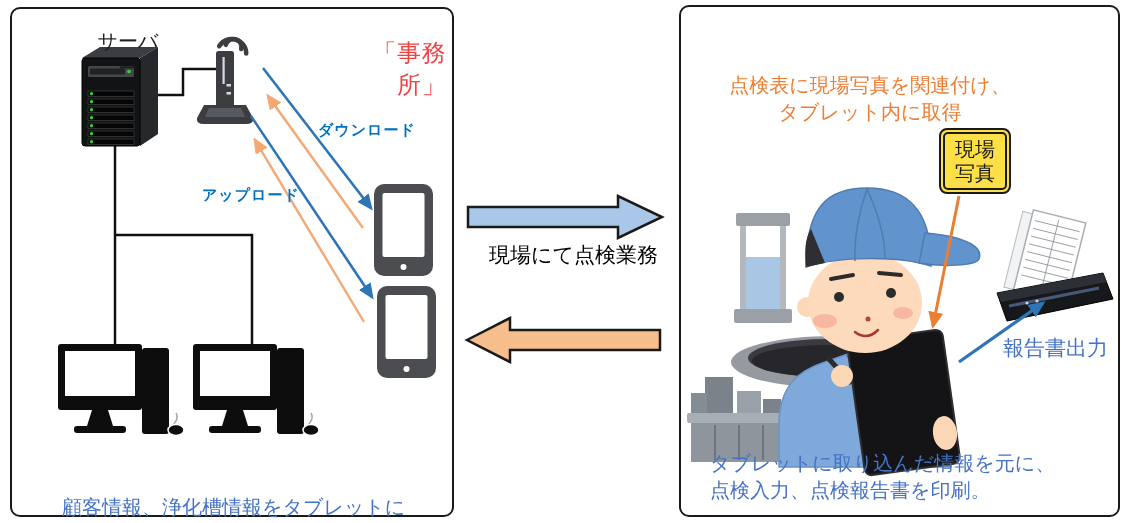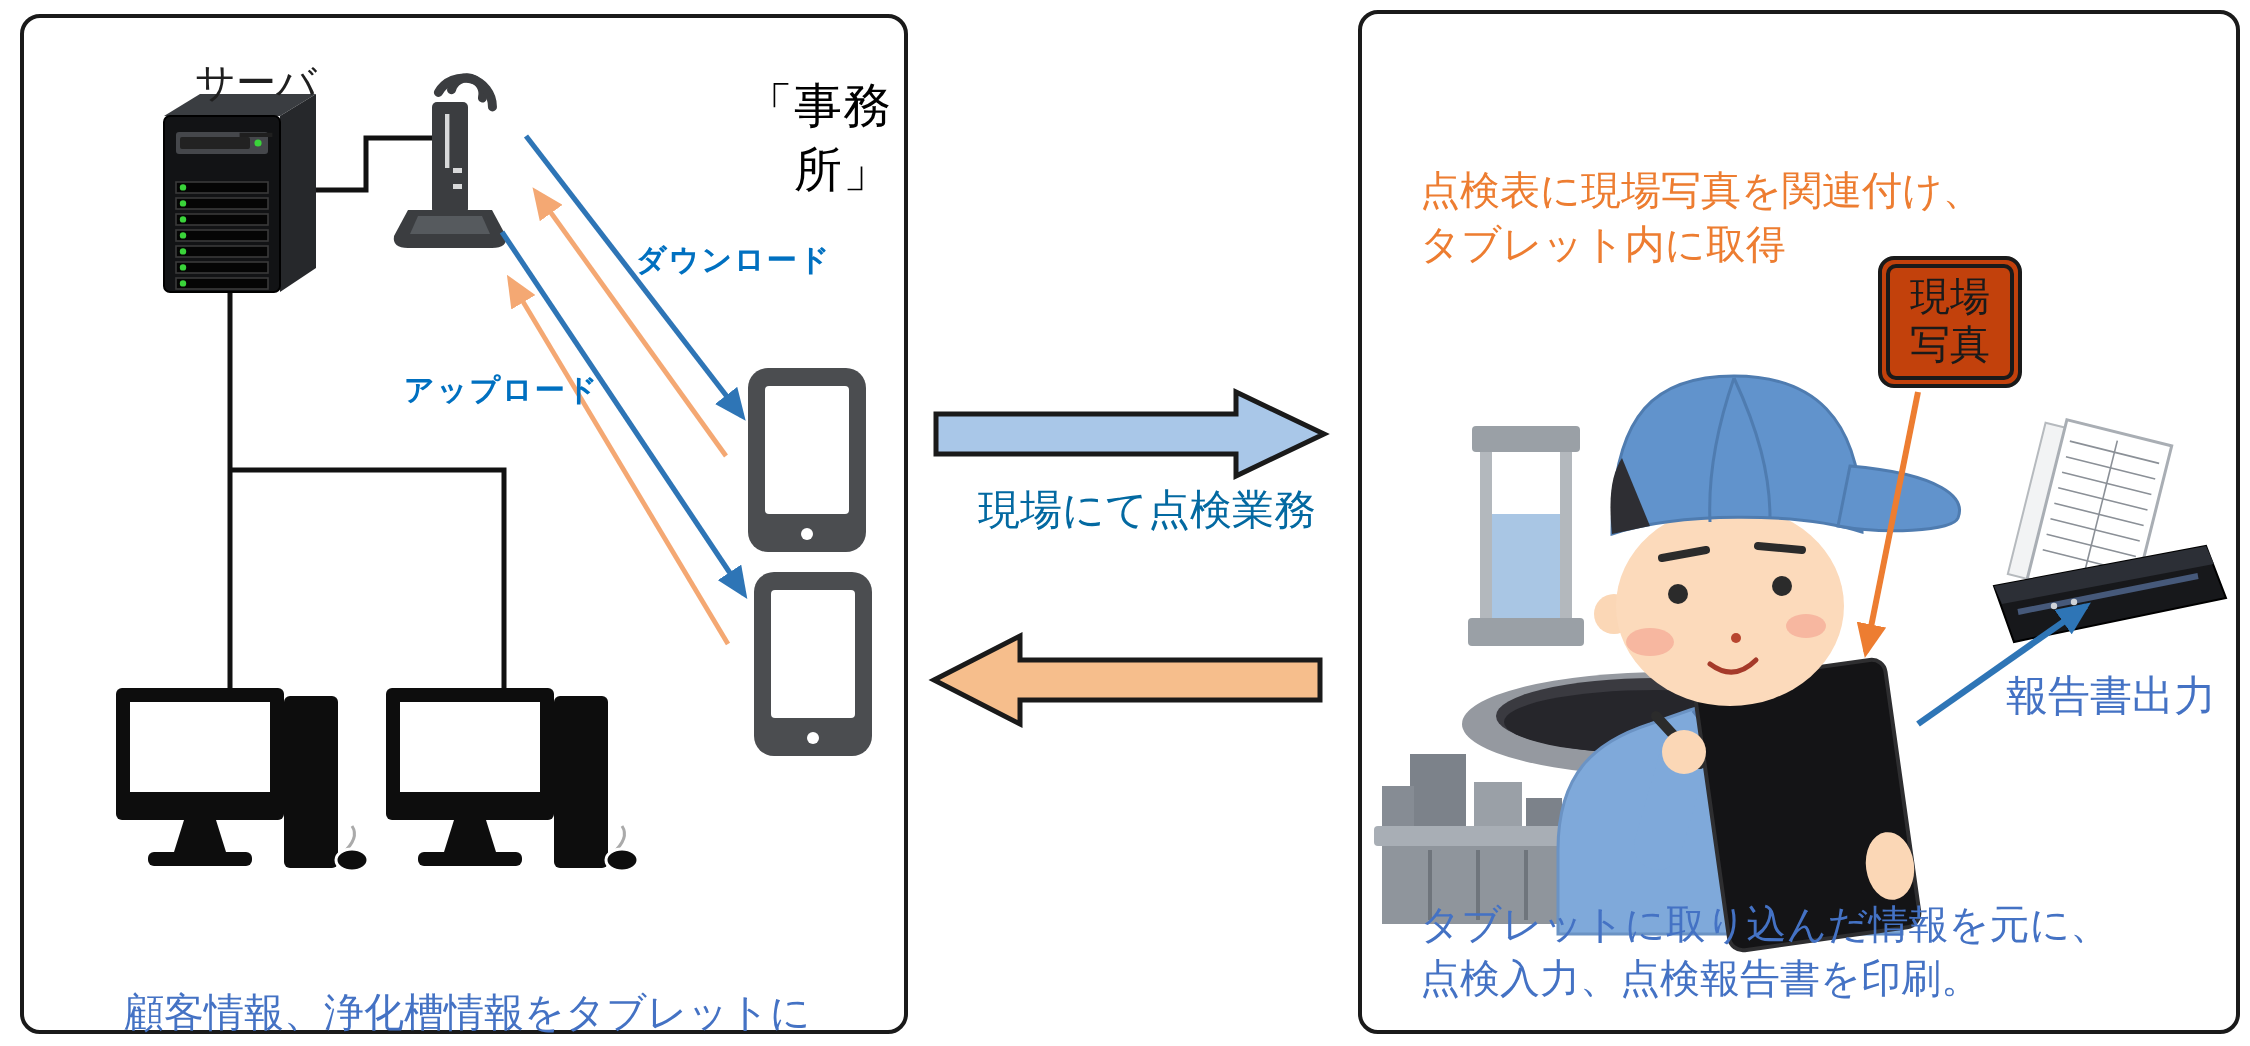--- a/index.html
+++ b/index.html
@@ -3,25 +3,25 @@
 <meta charset="utf-8">
 <style>
   html,body{margin:0;padding:0;background:#fff;}
   #stage{position:relative;width:1125px;height:523px;background:#fff;overflow:hidden;
          font-family:Liberation Serif, serif;}
   .abs{position:absolute;}
   .panel{position:absolute;border:2.5px solid #1a1a1a;border-radius:10px;background:#fff;}
   .preline{white-space:pre-line;}
   .cap-blue{color:#4472C4;}
   .cap-orange{color:#ED7D31;}
-  .cap-black{color:#0369a1;}
-  .panel-title{font-size:24px;color:#000000;text-align:right;letter-spacing:0.5px;}
+  .cap-black{color:#000000;}
+  .panel-title{font-size:24px;color:#ef4444;text-align:right;letter-spacing:0.5px;}
   .small-blue{font-size:15px;color:#0070C0;font-weight:bold;letter-spacing:1px;}
   .caption{font-size:20px;line-height:27px;}
-  .photo-box{position:absolute;border:2.5px solid #1a1a1a;border-radius:8px;padding:2px;background:#c2410c;}
+  .photo-box{position:absolute;border:2.5px solid #1a1a1a;border-radius:8px;padding:2px;background:#fde047;}
   .photo-box-inner{border:2px solid #1a1a1a;border-radius:5px;padding:3px 10px;
      font-size:20px;line-height:24px;color:#1a1a1a;text-align:center;white-space:pre-line;}
   svg{position:absolute;overflow:visible;}
 </style>
 </head>
 <body>
 
 <div id="stage">
 
   <div class="panel" style="left:10px;top:7px;width:440px;height:506px;"></div>
@@ -233,21 +233,21 @@
       <line x1="330" y1="301" x2="420" y2="283" stroke="#46597a" stroke-width="3"></line>
       <circle cx="348" cy="298" r="1.6" fill="#cfd3d8"></circle>
         <circle cx="358" cy="296" r="1.6" fill="#cfd3d8"></circle>
     </g>
 
     <line x1="280" y1="191" x2="254" y2="321" stroke="#ED7D31" stroke-width="3" marker-end="url(#mkO2)"></line>
     <line x1="280" y1="357" x2="364" y2="298" stroke="#2E75B6" stroke-width="3.2" marker-end="url(#mkB2)"></line>
   </svg>
 
 
-  <div class="abs caption cap-orange preline" style="left:710px;top:83px;width:320px;">点検表に現場写真を関連付け、
+  <div class="abs caption cap-orange preline" style="left:710px;top:72px;width:320px;text-align:center;">点検表に現場写真を関連付け、
 タブレット内に取得</div>
 
   <div class="photo-box" style="left:939px;top:128px;">
     <div class="photo-box-inner">現場
 写真</div>
   </div>
 
   <div class="abs cap-blue" style="left:1003px;top:334px;font-size:21px;">報告書出力</div>
 
   <div class="abs caption cap-blue preline" style="left:710px;top:450px;width:390px;">タブレットに取り込んだ情報を元に、

